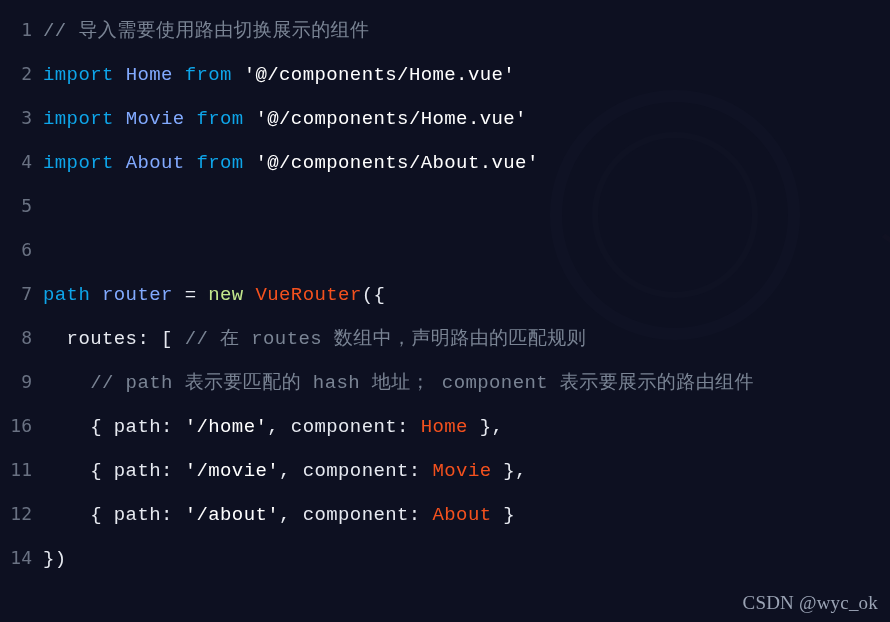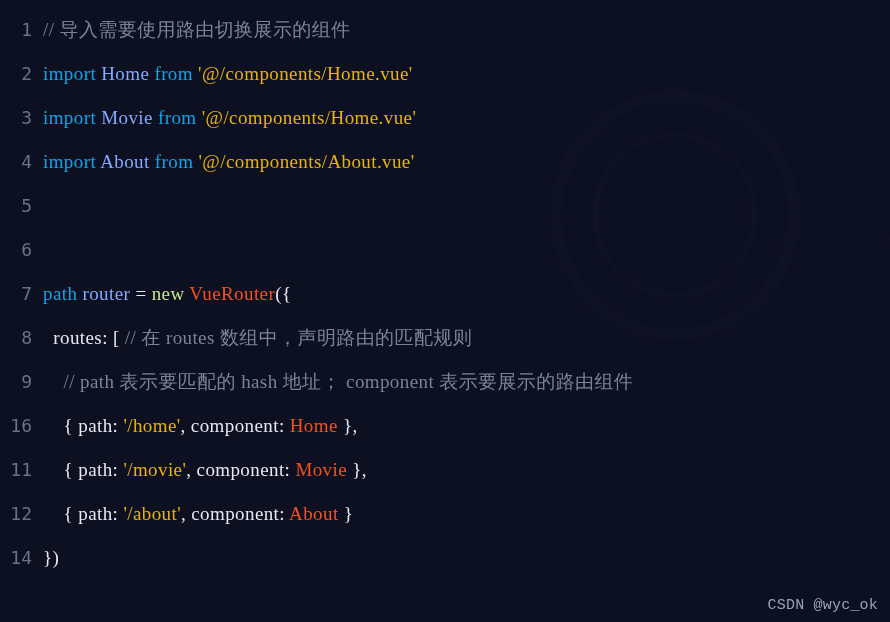--- a/index.html
+++ b/index.html
@@ -95,43 +95,43 @@
     text-align: right;
     color: #6a7283;
     font-size: 18px;
     font-family: "DejaVu Sans Mono", "Liberation Mono", monospace;
     user-select: none;
   }
 
   .code-text {
     padding-left: 11px;
     font-size: 19px;
-    font-family: Liberation Serif, serif;
+    font-family: Liberation Mono, monospace;
     letter-spacing: 0.4px;
     white-space: pre;
   }
 
   
   .t-comment  { color: #7a8494; }
   .t-keyword  { color: #0ea5e9; }
   .t-keyword2 { color: #c3e88d; }
   .t-ident    { color: #82aaff; }
-  .t-string   { color: #eab308; }
+  .t-string   { color: #ffffff; }
   .t-class    { color: #f4511e; }
   .t-plain    { color: #e6e9f0; }
 
   
   #credit {
     position: absolute;
     right: 12px;
     bottom: 8px;
     z-index: 3;
     color: #9aa3b4;
-    font-size: 15px;
-    font-family: Liberation Mono, monospace;
+    font-size: 19px;
+    font-family: Liberation Serif, serif;
     letter-spacing: 0.2px;
   }
 </style>
 </head>
 <body>
 
 <div id="app">
 
   <div id="watermark">
     <div class="wm-ring"></div>

